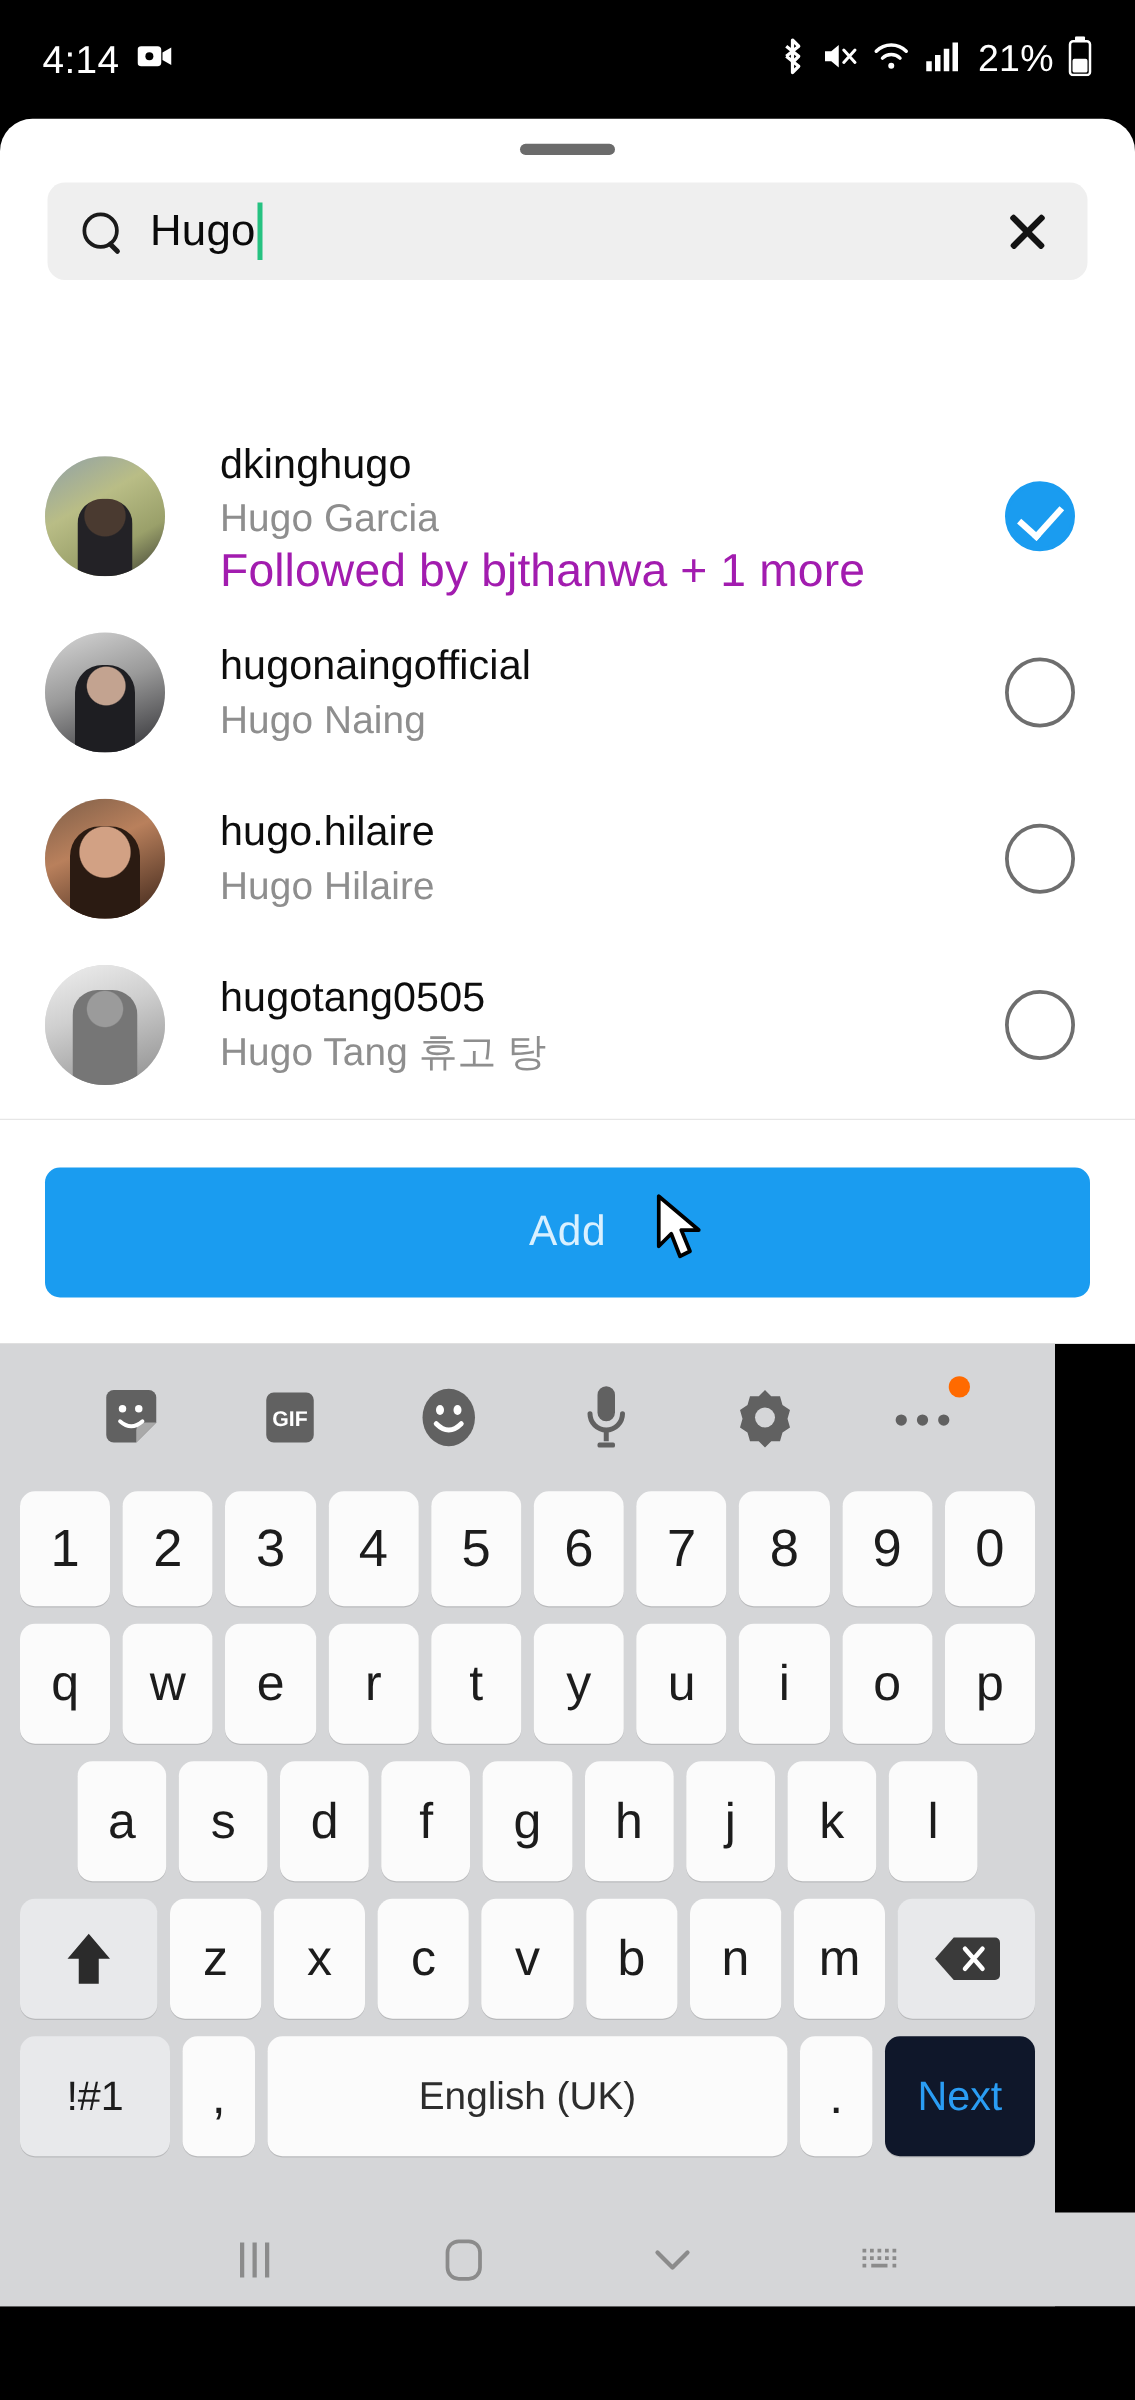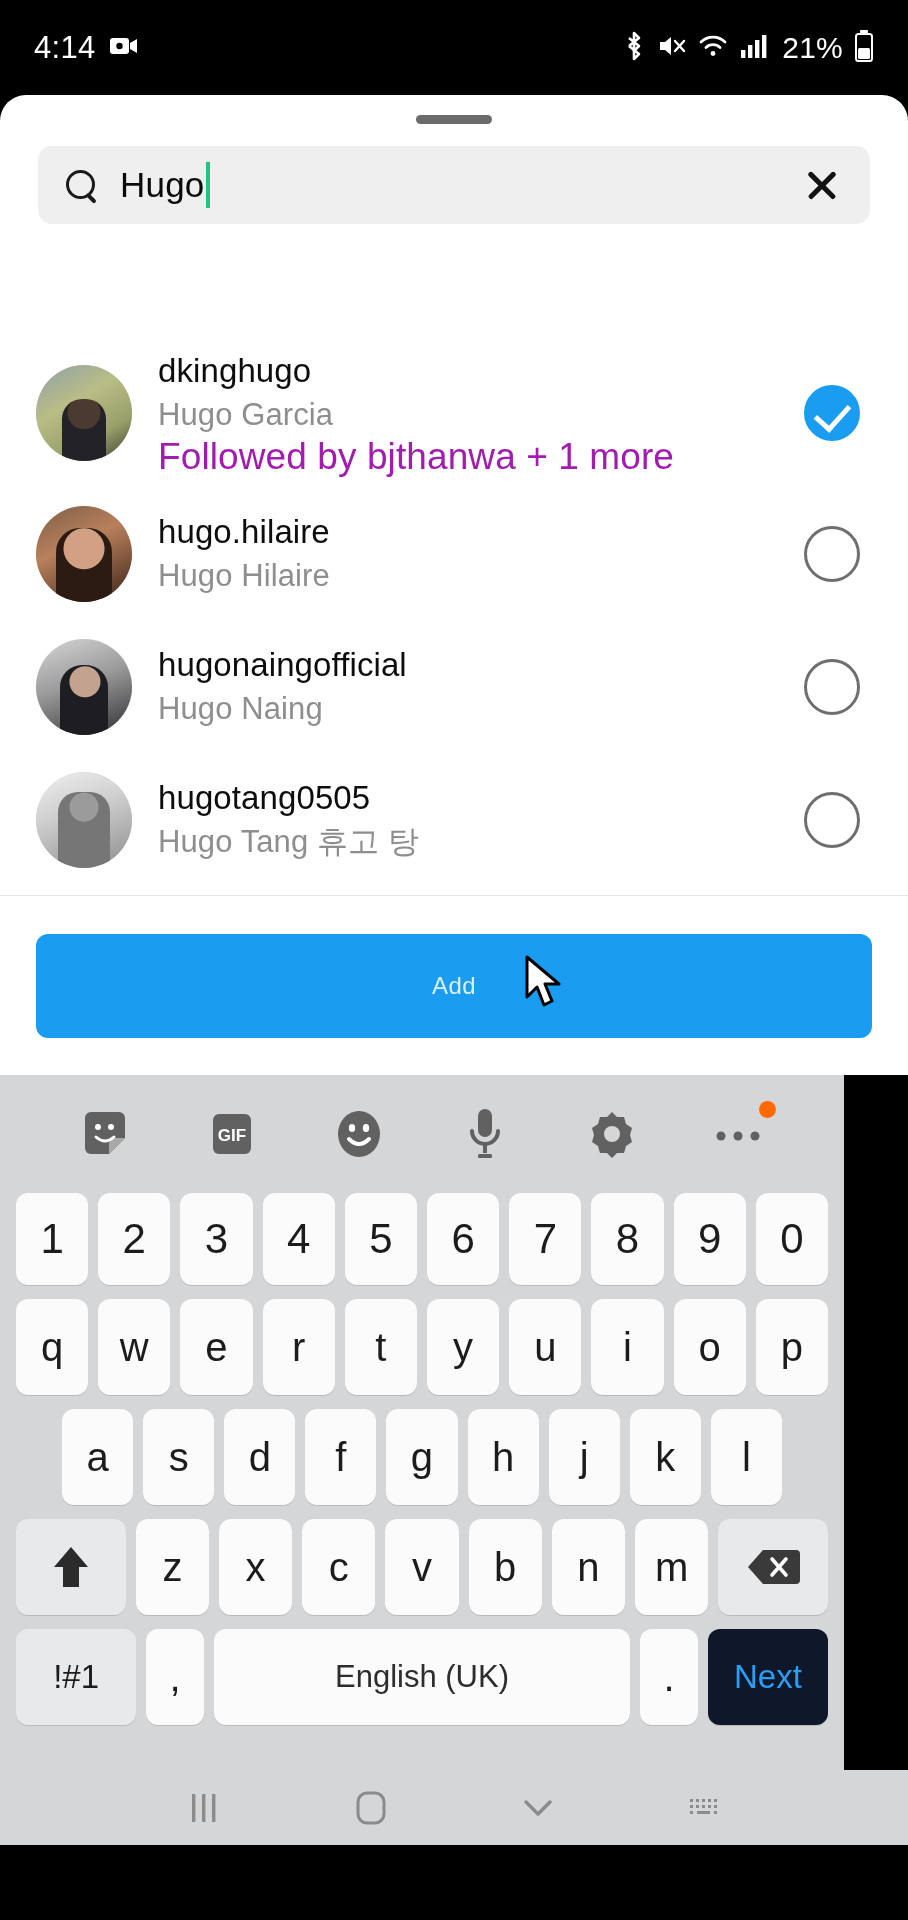--- a/index.html
+++ b/index.html
@@ -99,21 +99,21 @@
               border-radius: 24px 24px 6px 6px; }
   .a4 { background: linear-gradient(160deg,#efefef 0%,#cfcfcf 40%,#8d8d8d 100%); }
   .a4:after { content:""; position:absolute; left:22px; top:20px; width:52px; height:76px;
               background: radial-gradient(circle at 50% 20%, #9b9b9b 0 14px, transparent 15px), #767676;
               border-radius: 20px 20px 6px 6px; }
   .a5 { background: linear-gradient(160deg,#cfc7bd 0%,#a9968a 45%,#5d4a3e 100%); }
   .a5:after { content:""; position:absolute; left:18px; top:18px; width:60px; height:80px;
               background: radial-gradient(circle at 50% 18%, #c7a088 0 15px, transparent 16px), #ab8469;
               border-radius: 20px 20px 6px 6px; }
 
-  .rowtext { flex: 1 1 auto; margin-left: 26px; min-width: 0; }
+  .rowtext { flex: 1 1 auto; margin-left: 44px; min-width: 0; }
   .uname {
     font-size: 33px; color: #0d0d0d; letter-spacing: .1px; line-height: 44px;
     white-space: nowrap;
   }
   .fname {
     font-size: 31px; color: #8e8e8e; letter-spacing: .1px; line-height: 44px;
     white-space: nowrap;
   }
   .fby {
     font-size: 37px; color: #a21caf; letter-spacing: .1px; line-height: 40px;
@@ -133,21 +133,21 @@
   }
 
   
   .footer {
     position: absolute; left: 0; bottom: 0; width: 908px; height: 180px;
     background: #fff; border-top: 1.5px solid #e6e6e6;
     display: flex; align-items: center; justify-content: center;
   }
   .addbtn {
     width: 836px; height: 104px; background: #1a9cf0; border-radius: 12px;
-    color: #d9f0ff; font-size: 24px; letter-spacing: .4px;
+    color: #d9f0ff; font-size: 34px; letter-spacing: .4px;
     display: flex; align-items: center; justify-content: center;
   }
 
   
   .cursor { position: absolute; left: 525px; top: 955px; width: 44px; height: 56px; z-index: 30; }
 
   
   .keyboard {
     position: absolute; top: 1075px; left: 0; width: 844px; height: 770px;
     background: #d5d6d8;
@@ -270,36 +270,36 @@
         <div class="rowtext">
           <div class="uname">dkinghugo</div>
           <div class="fname">Hugo Garcia</div>
           <div class="fby">Followed by bjthanwa + 1 more</div>
         </div>
         <div class="check on"></div>
       </div>
 
       <div class="row">
         <div class="avatar">
+            <i class="a2"></i>
+          </div>
+        <div class="rowtext">
+          <div class="uname">hugonaingofficial</div>
+          <div class="fname">Hugo Naing</div>
+        </div>
+        <div class="check"></div>
+      </div>
+
+      <div class="row">
+        <div class="avatar">
             <i class="a3"></i>
           </div>
         <div class="rowtext">
           <div class="uname">hugo.hilaire</div>
           <div class="fname">Hugo Hilaire</div>
-        </div>
-        <div class="check"></div>
-      </div>
-
-      <div class="row">
-        <div class="avatar">
-            <i class="a2"></i>
-          </div>
-        <div class="rowtext">
-          <div class="uname">hugonaingofficial</div>
-          <div class="fname">Hugo Naing</div>
         </div>
         <div class="check"></div>
       </div>
 
       <div class="row">
         <div class="avatar">
             <i class="a4"></i>
           </div>
         <div class="rowtext">
           <div class="uname">hugotang0505</div>

